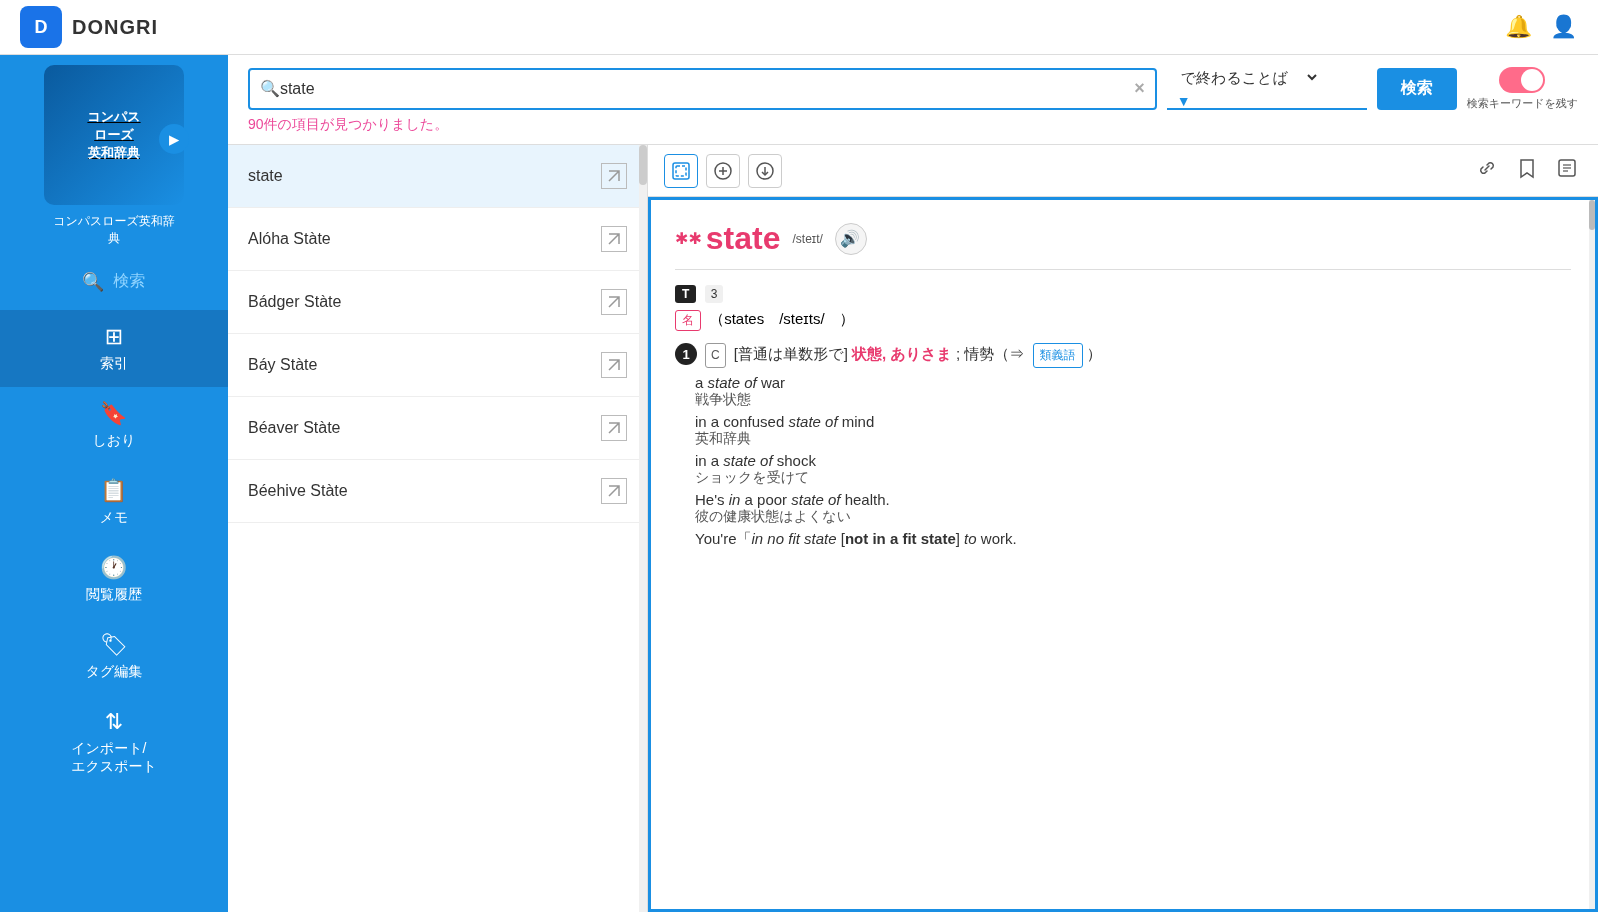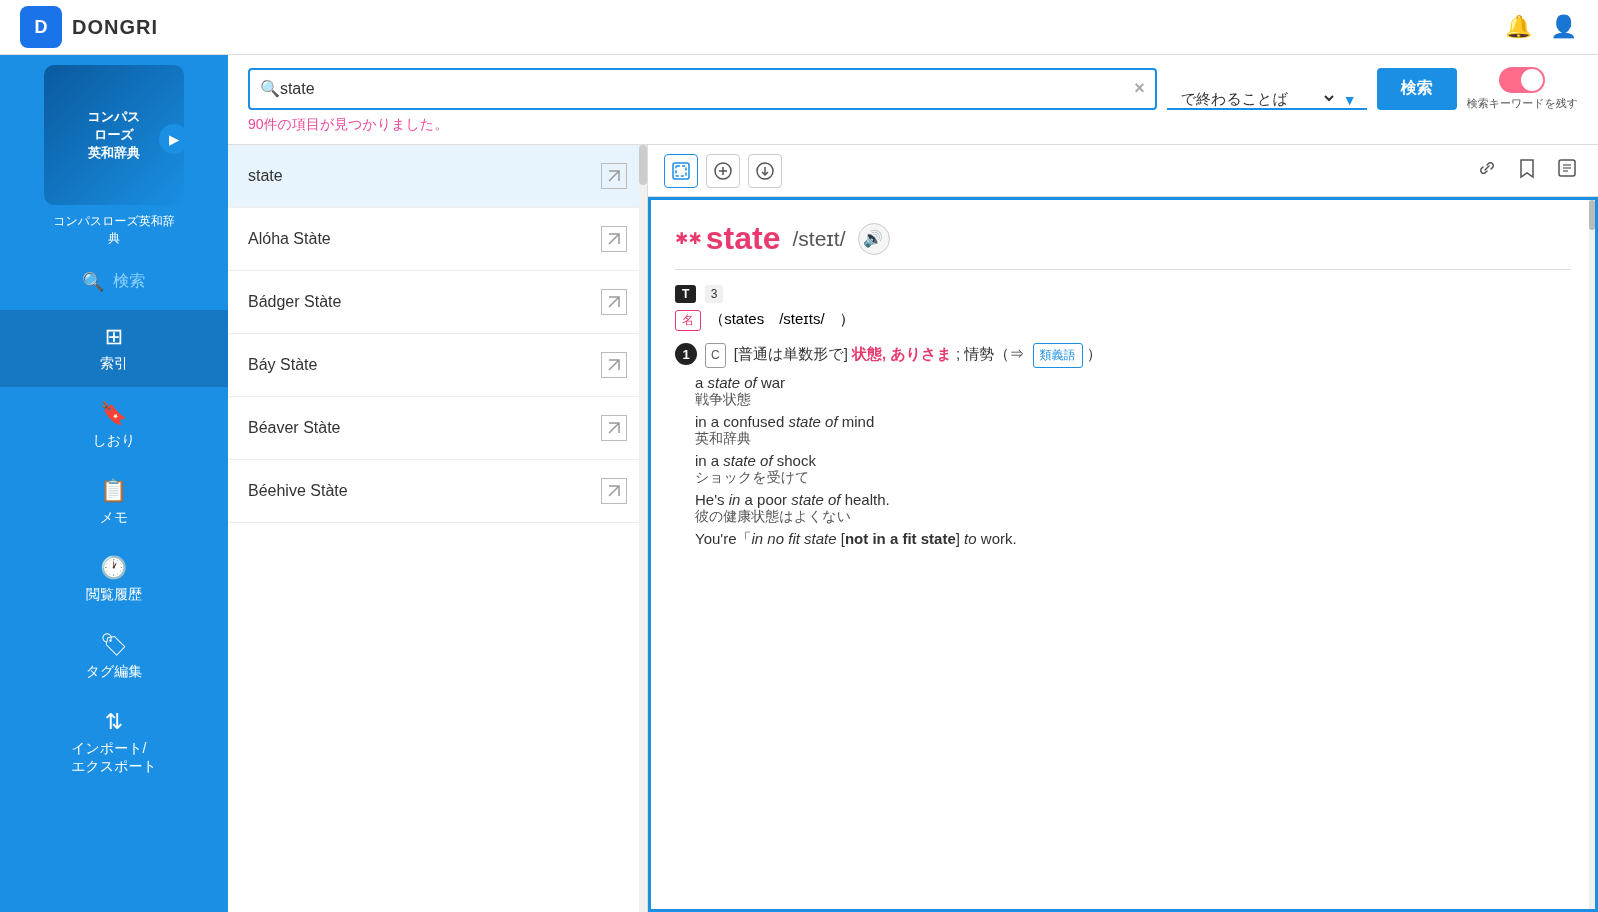--- a/index.html
+++ b/index.html
@@ -71,20 +71,21 @@
       background: #ef4444;
       border-radius: 10px;
       width: 140px;
       height: 140px;
       display: flex;
       align-items: center;
       justify-content: center;
       position: relative;
       margin-bottom: 8px;
       overflow: hidden;
+      text-decoration: underline;
     }
     .sidebar-book-inner {
       background: linear-gradient(135deg, #0a5a9e 0%, #1a8fe3 100%);
       width: 100%;
       height: 100%;
       display: flex;
       flex-direction: column;
       align-items: center;
       justify-content: center;
       color: white;
@@ -206,26 +207,27 @@
     .clear-btn {
       background: none;
       border: none;
       cursor: pointer;
       color: #aaa;
       font-size: 18px;
       font-weight: bold;
     }
     .filter-select-wrapper {
       display: flex;
-      align-items: flex-end;
+      align-items: flex-start;
       border-bottom: 2px solid #1a8fe3;
       height: 42px;
       padding: 0 10px;
       gap: 6px;
       min-width: 200px;
+      flex-direction: column;
     }
     .filter-select-wrapper select {
       border: none;
       outline: none;
       font-size: 15px;
       color: #333;
       background: transparent;
       cursor: pointer;
       flex: 1;
     }
@@ -387,21 +389,21 @@
       color: #e83a6e;
       margin-right: 8px;
     }
     .entry-word-prefix {
       font-size: 18px;
       color: #e83a6e;
       vertical-align: super;
       font-size: 14px;
     }
     .entry-pronunciation {
-      font-size: 21px;
+      font-size: 12px;
       color: #555;
       margin-right: 8px;
     }
     .audio-btn {
       background: #f5f5f5;
       border: 1.5px solid #ccc;
       border-radius: 50%;
       width: 32px;
       height: 32px;
       display: flex;

